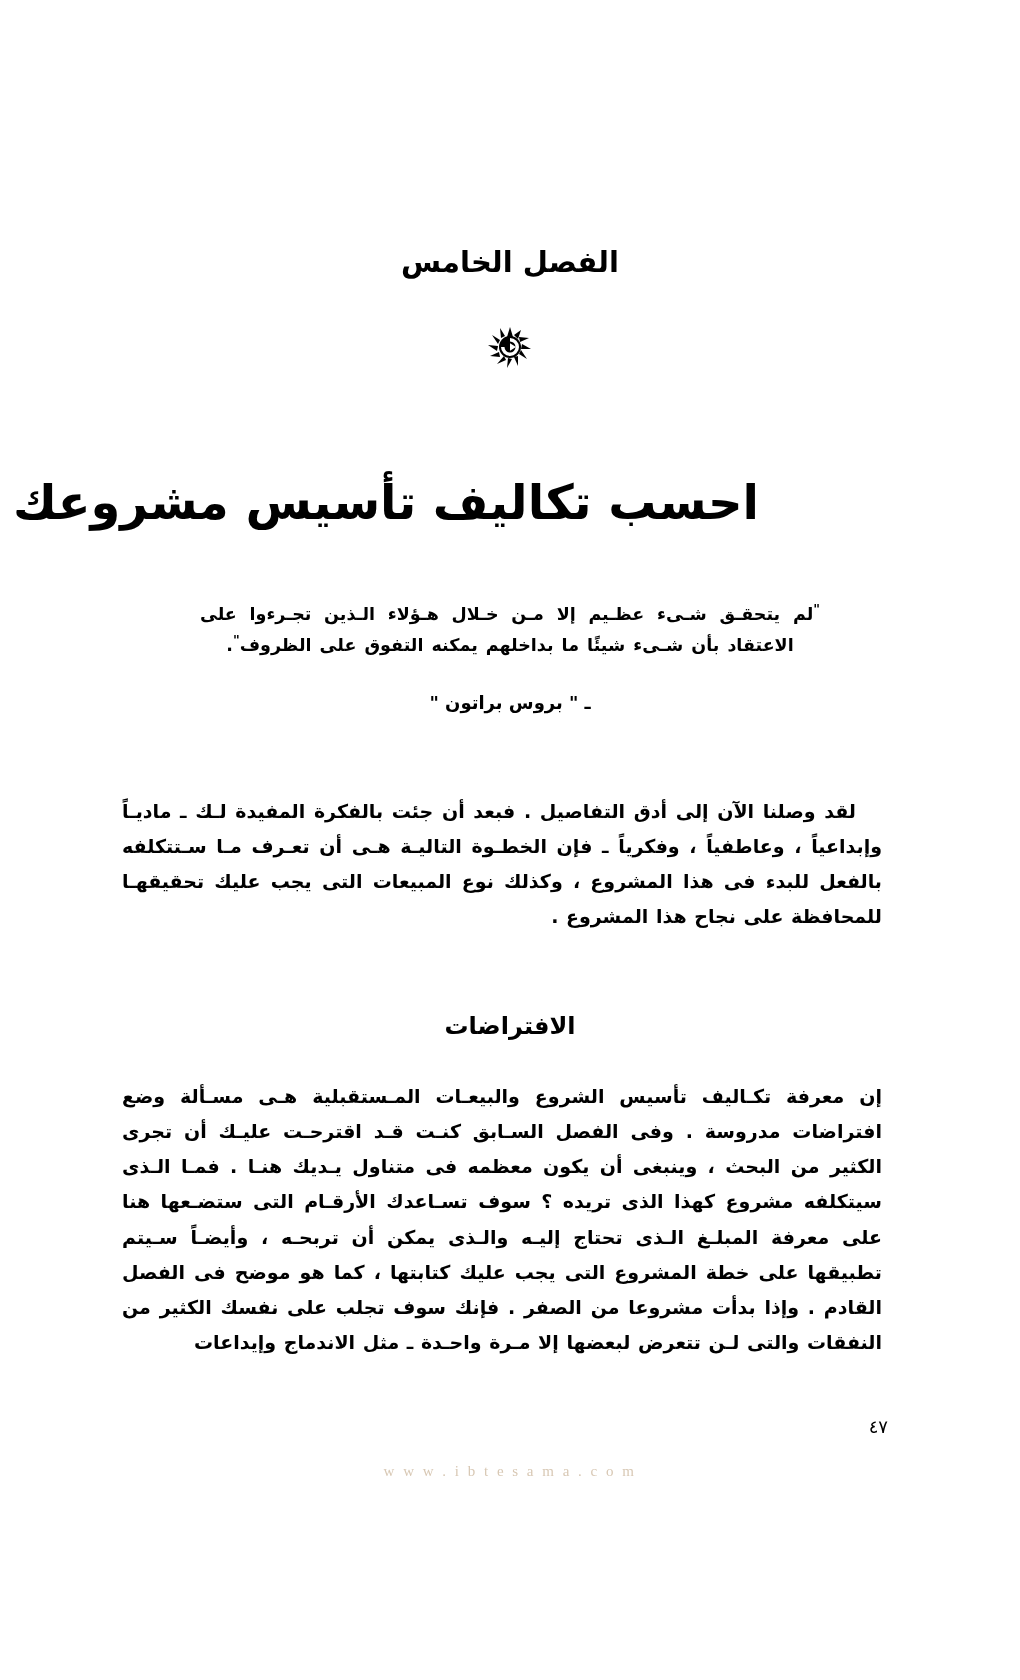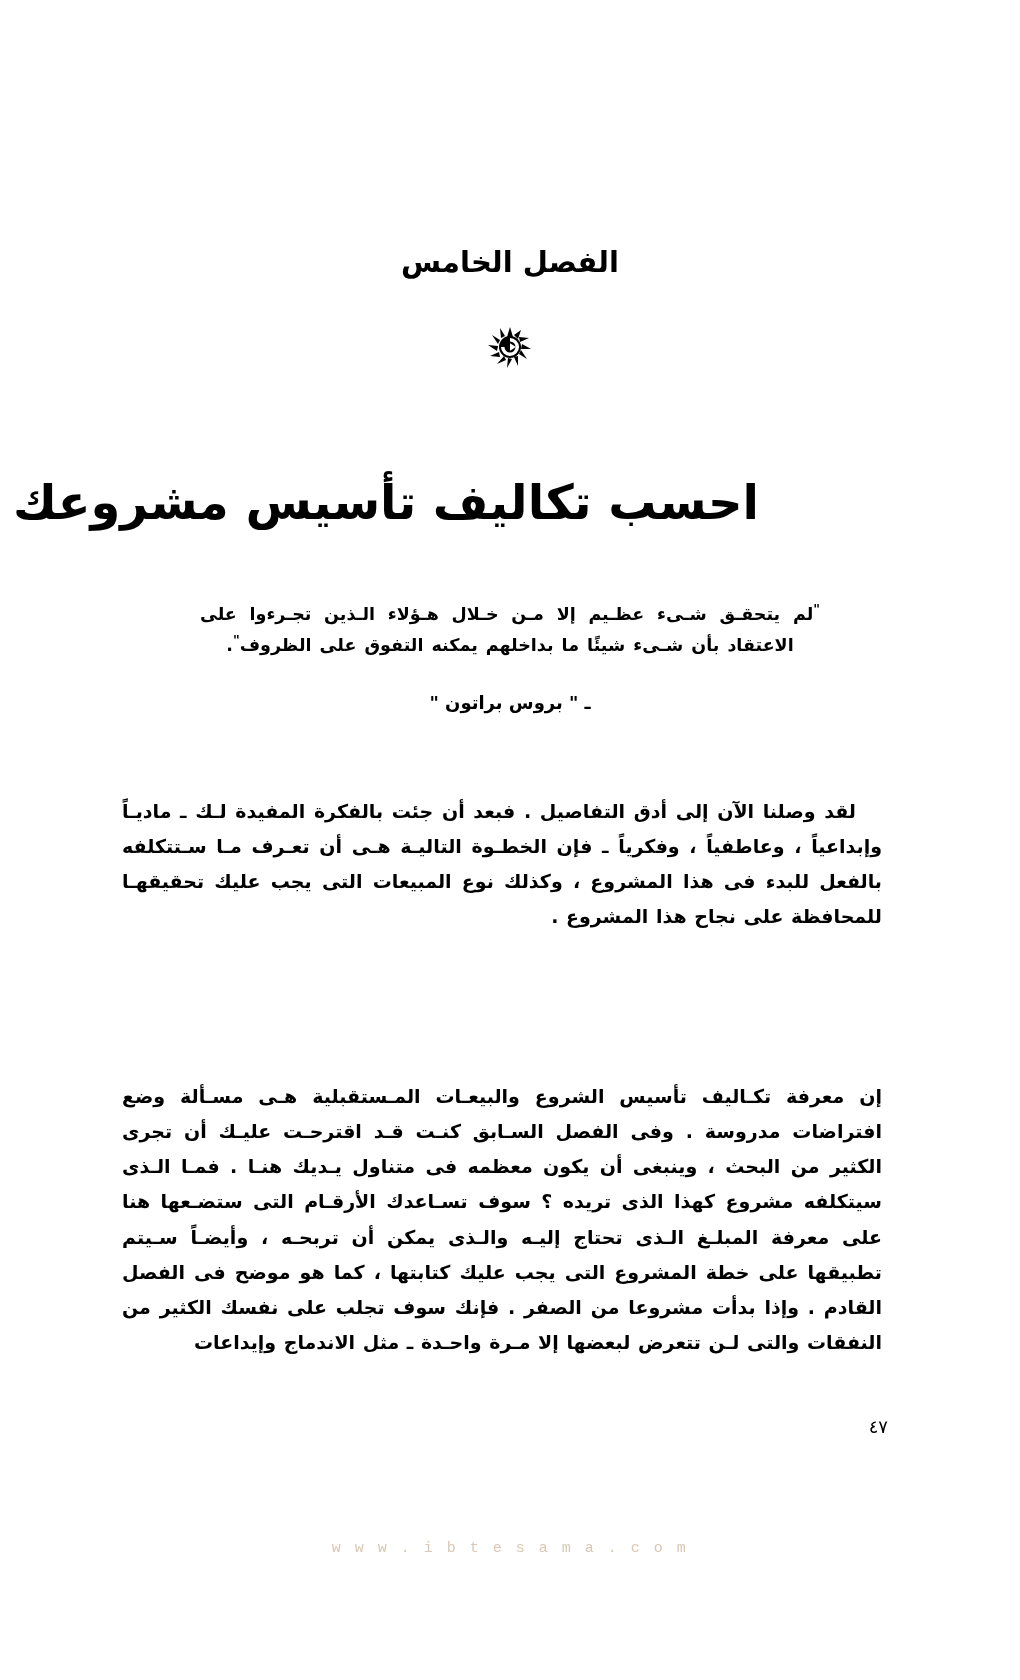--- a/index.html
+++ b/index.html
@@ -131,29 +131,29 @@
     top: 1416px;
     right: 132px;
     font-size: 18px;
     font-weight: normal;
     direction: rtl;
   }
 
   
   .watermark {
     position: absolute;
-    top: 1540px;
+    top: 1463px;
     left: 0;
     right: 0;
     text-align: center;
     font-size: 15px;
     letter-spacing: 2.5px;
     color: #d8c8b4;
     direction: ltr;
-    font-family: Liberation Mono, monospace;
+    font-family: Liberation Serif, serif;
   }
 </style>
 </head>
 <body>
 
 <div class="page">
 
   <div class="chapter-label">الفصل الخامس</div>
 
   <div class="ornament">
@@ -186,20 +186,21 @@
   <div class="quote">
     <span class="quote-mark">"</span><span>لم يتحقـق شـىء عظـيم إلا مـن خـلال هـؤلاء الـذين تجـرءوا على الاعتقاد بأن شـىء شيئًا ما بداخلهم يمكنه التفوق على الظروف</span><span class="quote-mark">"</span><span>.</span>
   </div>
 
   <div class="quote-attrib">
     <span class="dash">ـ</span><span>" بروس براتون "</span>
   </div>
 
   <p class="para para-1">لقد وصلنا الآن إلى أدق التفاصيل . فبعد أن جئت بالفكرة المفيدة لـك ـ ماديـاً وإبداعياً ، وعاطفياً ، وفكرياً ـ فإن الخطـوة التاليـة هـى أن تعـرف مـا سـتتكلفه بالفعل للبدء فى هذا المشروع ، وكذلك نوع المبيعات التى يجب عليك تحقيقهـا للمحافظة على نجاح هذا المشروع .</p>
 
+  <h2 class="section-heading">الافتراضات</h2>
 
   <p class="para para-2">إن معرفة تكـاليف تأسيس الشروع والبيعـات المـستقبلية هـى مسـألة وضع افتراضات مدروسة . وفى الفصل السـابق كنـت قـد اقترحـت عليـك أن تجرى الكثير من البحث ، وينبغى أن يكون معظمه فى متناول يـديك هنـا . فمـا الـذى سيتكلفه مشروع كهذا الذى تريده ؟ سوف تسـاعدك الأرقـام التى ستضـعها هنا على معرفة المبلـغ الـذى تحتاج إليـه والـذى يمكن أن تربحـه ، وأيضـاً سـيتم تطبيقها على خطة المشروع التى يجب عليك كتابتها ، كما هو موضح فى الفصل القادم . وإذا بدأت مشروعا من الصفر . فإنك سوف تجلب على نفسك الكثير من النفقات والتى لـن تتعرض لبعضها إلا مـرة واحـدة ـ مثل الاندماج وإيداعات</p>
 
   <div class="page-number">٤٧</div>
 
   <div class="watermark">w w w . i b t e s a m a . c o m</div>
 
 </div>
 
 </body></html>

